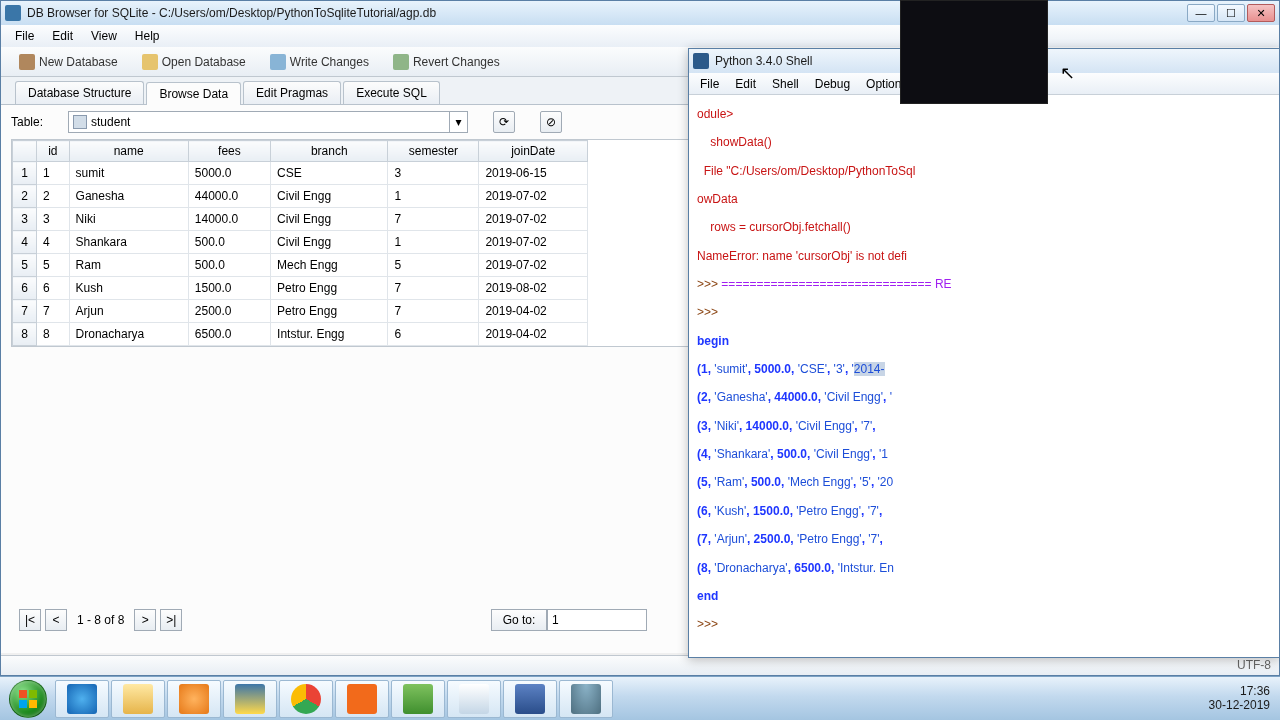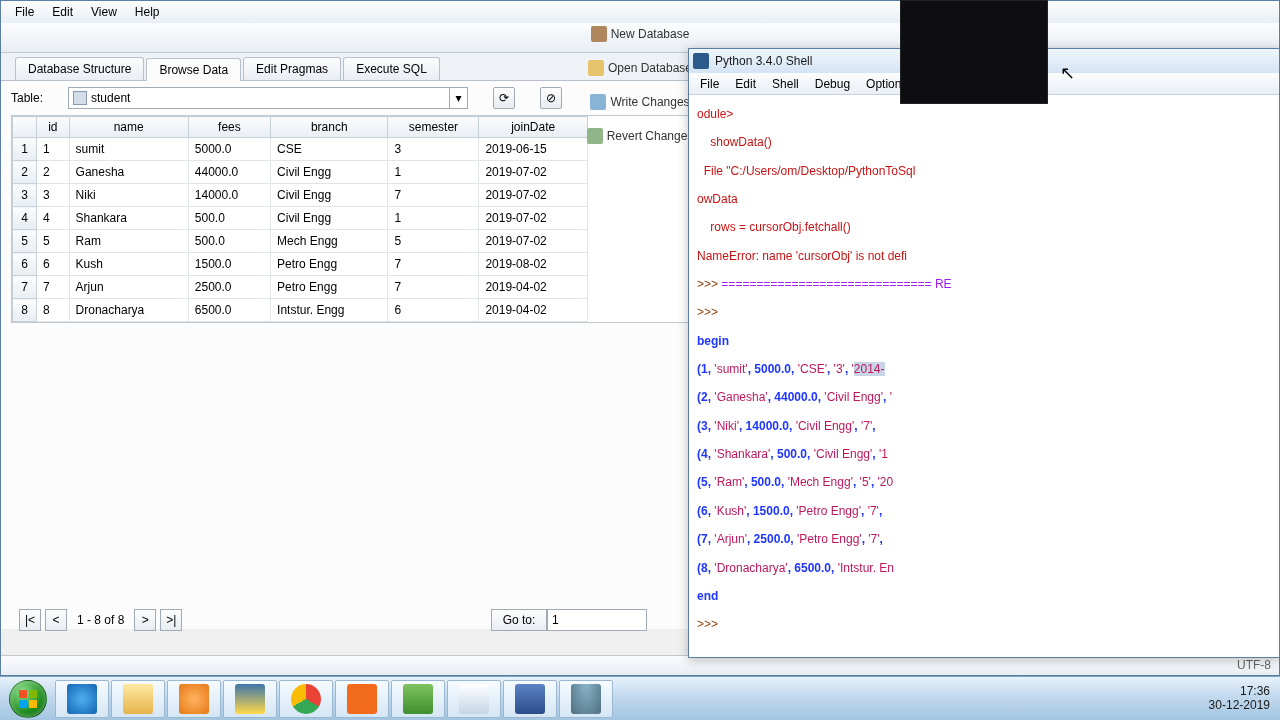--- a/index.html
+++ b/index.html
@@ -8,21 +8,21 @@
 
 .db-window { position:absolute; left:0; top:0; width:1280px; height:676px; background:#f0f0f0; border:1px solid #5a7fa5; }
 .titlebar { height:24px; background:linear-gradient(#e8f3fc,#c8def2); display:flex; align-items:center; padding:0 4px; }
 .titlebar .app-icon { width:16px; height:16px; background:#3a76a8; border-radius:2px; margin-right:6px; }
 .titlebar .title { flex:1; color:#1a1a1a; font-size:12px; }
 .titlebar .win-btns { display:flex; gap:2px; }
 .titlebar .wbtn { width:28px; height:18px; background:linear-gradient(#f3f9ff,#d6e6f6); border:1px solid #8aa9c5; border-radius:2px; display:flex; align-items:center; justify-content:center; font-size:11px; cursor:pointer; }
 .titlebar .wbtn.close { background:linear-gradient(#f5c3c3,#e89090); border-color:#b35b5b; }
 .menubar { height:22px; background:linear-gradient(#fcfdfe,#e9eff6); display:flex; align-items:center; padding:0 6px; gap:2px; }
 .menubar span { padding:2px 8px; cursor:pointer; }
-.toolbar { height:30px; background:linear-gradient(#fbfcfd,#e8eef4); display:flex; align-items:center; padding:0 22px; gap:12px; border-bottom:1px solid #c0c8d0;flex-direction:column; }
+.toolbar { height:30px; background:linear-gradient(#fbfcfd,#e8eef4); display:flex; align-items:center; padding:0 12px; gap:12px; border-bottom:1px solid #c0c8d0; }
 .tbtn { display:flex; align-items:center; gap:4px; padding:3px 6px; cursor:pointer; color:#333; }
 .tbtn .ticon { width:16px; height:16px; border-radius:2px; }
 .ti-db { background:#b0875d; }
 .ti-open { background:#e6c46e; }
 .ti-write { background:#88b4d6; }
 .ti-revert { background:#8fb588; }
 .tabs { display:flex; padding:4px 6px 0 14px; background:#eef2f6; border-bottom:1px solid #b8c2cc; }
 .tab { padding:4px 12px; border:1px solid #b8c2cc; border-bottom:none; background:linear-gradient(#fcfcfc,#e9eef4); margin-right:2px; border-top-left-radius:3px; border-top-right-radius:3px; cursor:pointer; }
 .tab.active { background:#fcfcfc; position:relative; top:1px; }
 .workarea { background:#fcfcfc; height:548px; padding:6px 10px; }
@@ -53,21 +53,21 @@
 .py-window { position:absolute; left:688px; top:48px; width:592px; height:610px; background:#fff; border:1px solid #5a7fa5; box-shadow:0 2px 10px rgba(0,0,0,.25); }
 .py-window .titlebar { background:linear-gradient(#eff6fc,#d4e4f4); }
 .py-window .app-icon { background:#2c5a8a; }
 .py-menu { height:22px; background:linear-gradient(#fcfdfe,#e9eff6); display:flex; align-items:center; padding:0 4px; gap:2px; border-bottom:1px solid #c8d0d8; }
 .py-menu span { padding:2px 7px; cursor:pointer; }
 .py-body { padding:4px 8px; font-family:"Courier New",monospace; font-size:21px; line-height:1.35; white-space:pre; overflow:hidden; }
 .py-body .brown { color:#8b4513; }
 .py-body .purple { color:#a020f0; }
 .py-body .blue { color:#1e36ff;font-weight:bold; }
 .py-body .red { color:#c81414; }
-.py-body .green { color:#be185d; }
+.py-body .green { color:#1d4ed8; }
 .py-body .sel { background:#c8d5e6; }
 
 
 .cam { position:absolute; left:900px; top:0; width:148px; height:104px; background:#0d0d12; border:1px solid #222; }
 
 
 .cursor { position:absolute; left:1060px; top:62px; font-size:18px; color:#000; pointer-events:none; }
 
 
 .taskbar { position:absolute; bottom:0; left:0; width:1280px; height:44px; background:linear-gradient(#e8f2fb,#c2d9ee 45%,#a4c5e1); display:flex; align-items:center; border-top:1px solid #7ca2c4; }
@@ -75,20 +75,29 @@
 .orb { width:38px; height:38px; border-radius:50%; background:radial-gradient(circle at 35% 30%,#8be08b,#1e8b1e 60%,#0b5a0b); border:1px solid rgba(0,0,0,.25); box-shadow:inset 0 0 5px rgba(255,255,255,.5); display:flex; align-items:center; justify-content:center; }
 .orb svg { width:20px; height:20px; }
 .tbitem { width:54px; height:38px; margin:0 1px; background:linear-gradient(#f6fbff,#d5e6f4); border:1px solid #9bb8d2; border-radius:2px; display:flex; align-items:center; justify-content:center; cursor:pointer; }
 .tbitem .ic { width:30px; height:30px; border-radius:3px; }
 .tray { margin-left:auto; padding:0 10px; text-align:right; color:#1a1a1a; line-height:1.15; font-size:12px; }
 </style>
 </head>
 <body>
 
 <div class="db-window">
+  <div class="titlebar">
+    <div class="app-icon"></div>
+    <div class="title">DB Browser for SQLite - C:/Users/om/Desktop/PythonToSqliteTutorial/agp.db</div>
+    <div class="win-btns">
+      <div class="wbtn">—</div>
+      <div class="wbtn">☐</div>
+      <div class="wbtn close">✕</div>
+    </div>
+  </div>
   <div class="menubar">
     <span>File</span>
     <span>Edit</span>
     <span>View</span>
     <span>Help</span>
   </div>
   <div class="toolbar">
     <div class="tbtn">
         <span class="ticon ti-db"></span>
         <span>New Database</span>

